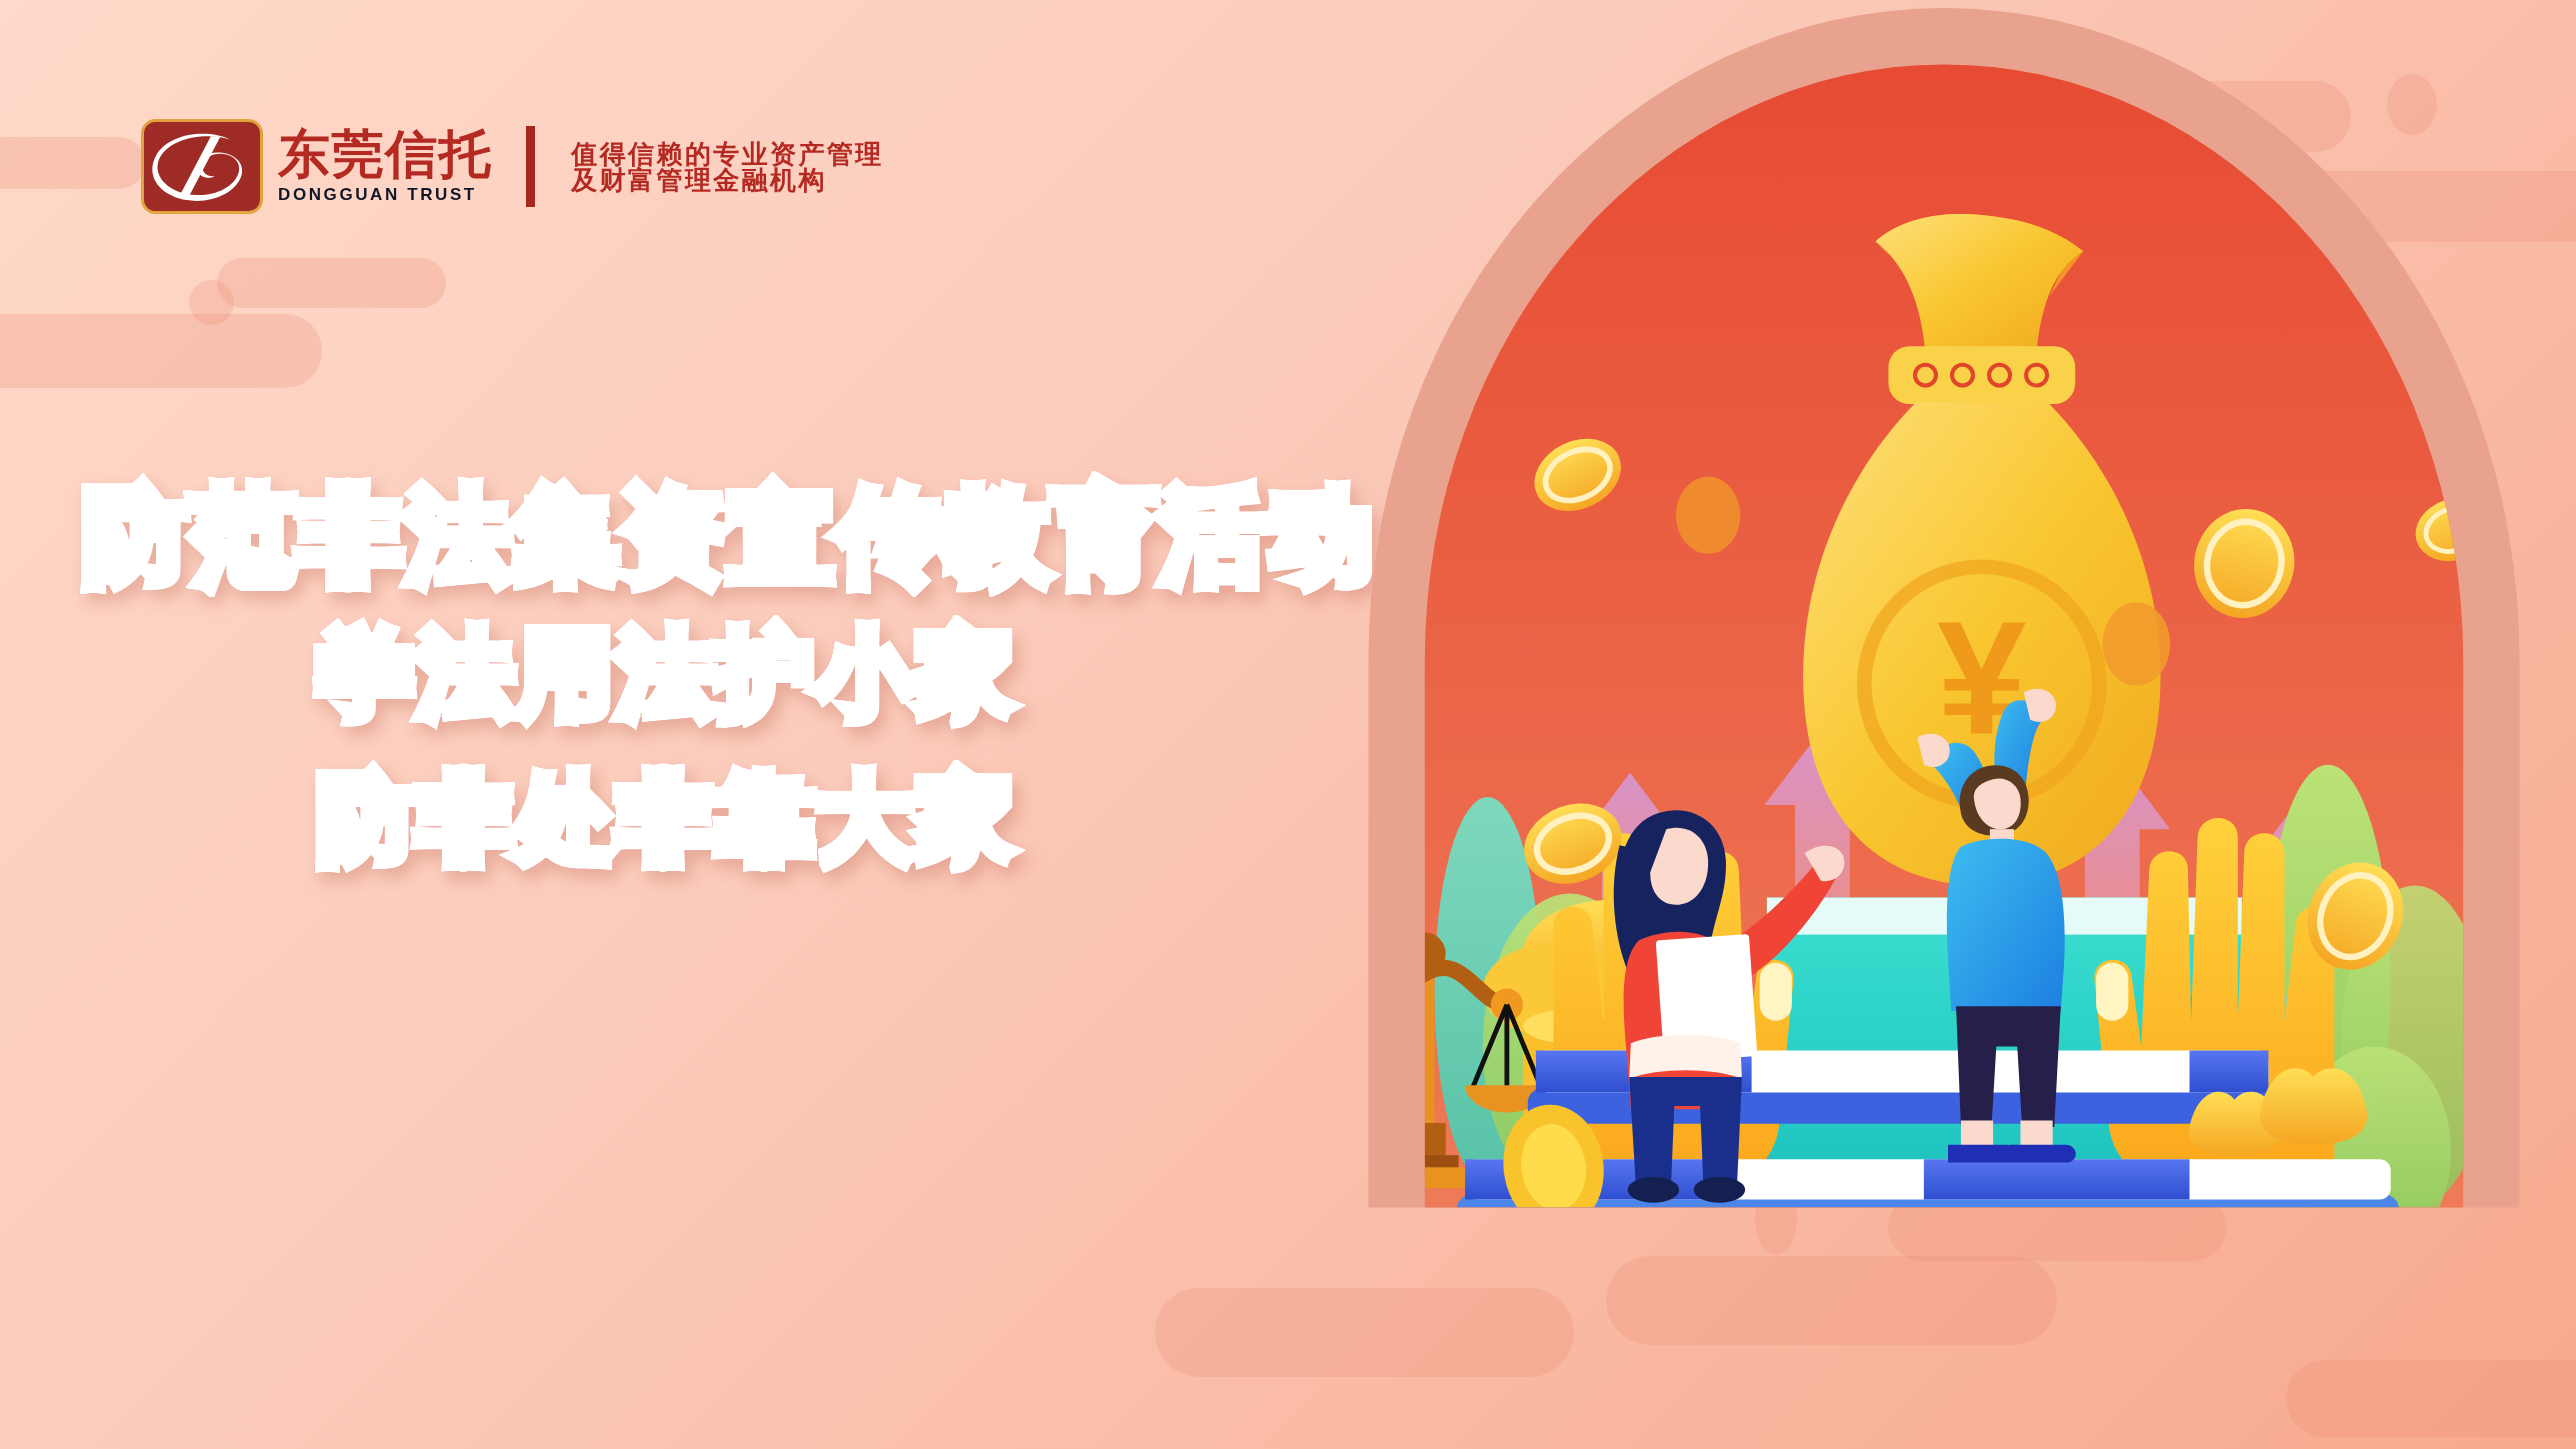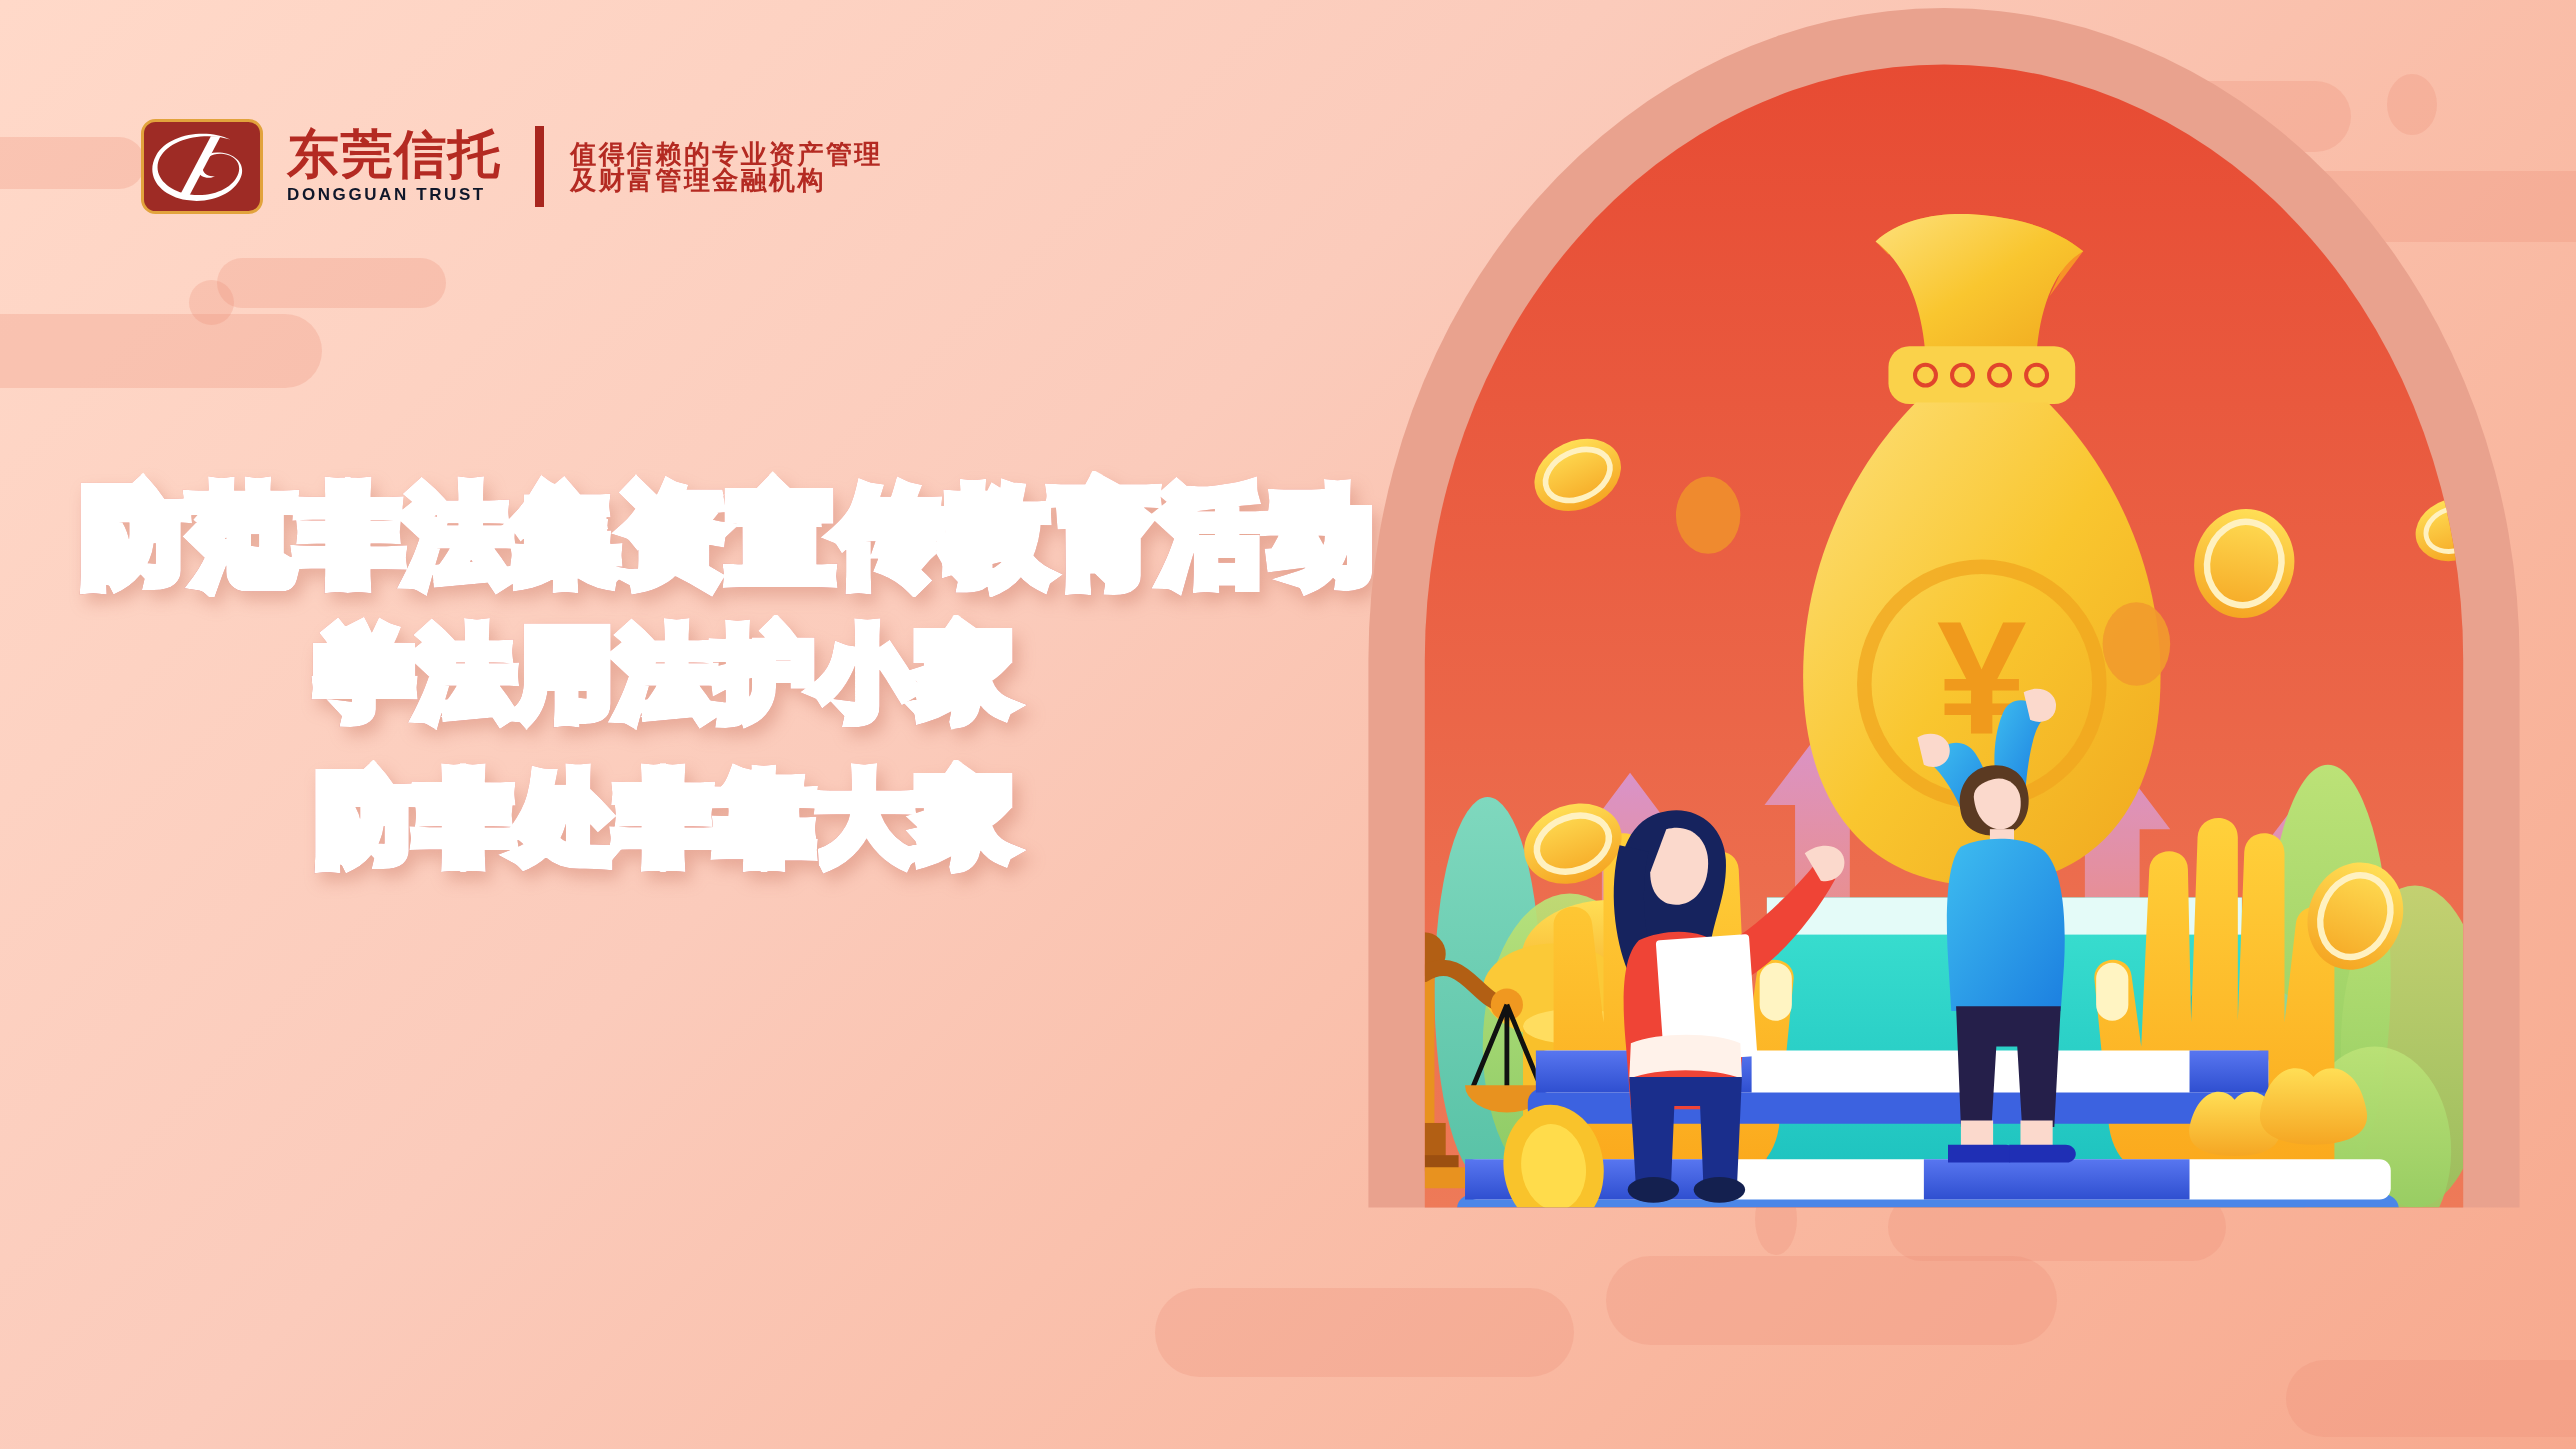--- a/index.html
+++ b/index.html
@@ -16,31 +16,31 @@
   .blob { position:absolute; background:rgba(235,140,115,0.26); border-radius:50%; }
 
   
   .logo-row{ position:absolute; left:141px; top:119px; display:flex; align-items:center; gap:0; }
   .logo-mark{
     width:122px; height:95px; border-radius:14.5px;
     background:#9E2B25; border:3.2px solid #E2A33C;
     position:relative; overflow:hidden; flex:none;
   }
   .logo-mark svg{ position:absolute; left:50%; top:50%; transform:translate(-50%,-50%); }
-  .logo-words{ margin-left:24px; display:flex; flex-direction:column; justify-content:center; }
+  .logo-words{ margin-left:15px; display:flex; flex-direction:column; justify-content:center; }
   .logo-cn{
     font-size:52px; font-weight:bold; color:#B42A22; letter-spacing:1.6px;
     line-height:1.02; white-space:nowrap;
   }
   .logo-en{
     font-size:17px; font-weight:bold; color:#0f172a; letter-spacing:2.6px;
     margin-top:4.8px; white-space:nowrap;
   }
   .logo-sep{ width:8.9px; height:81px; background:#A8261E; margin-left:34px; flex:none; }
-  .logo-tag{ margin-left:26px; display:flex; flex-direction:column; gap:0; }
+  .logo-tag{ margin-left:36px; display:flex; flex-direction:column; gap:0; }
   .logo-tag div{
     font-size:26px; font-weight:bold; color:#B42A22;
     letter-spacing:2.4px; white-space:nowrap; line-height:1;
   }
 
   
   .headline{ position:absolute; left:12px; top:475px; width:1401px; }
   .hl-line{
     font-weight:bold; letter-spacing:4.8px; line-height:1.18;
     background:linear-gradient(180deg,#F05E45 0%,#E03E2A 38%,#C41E12 100%);

